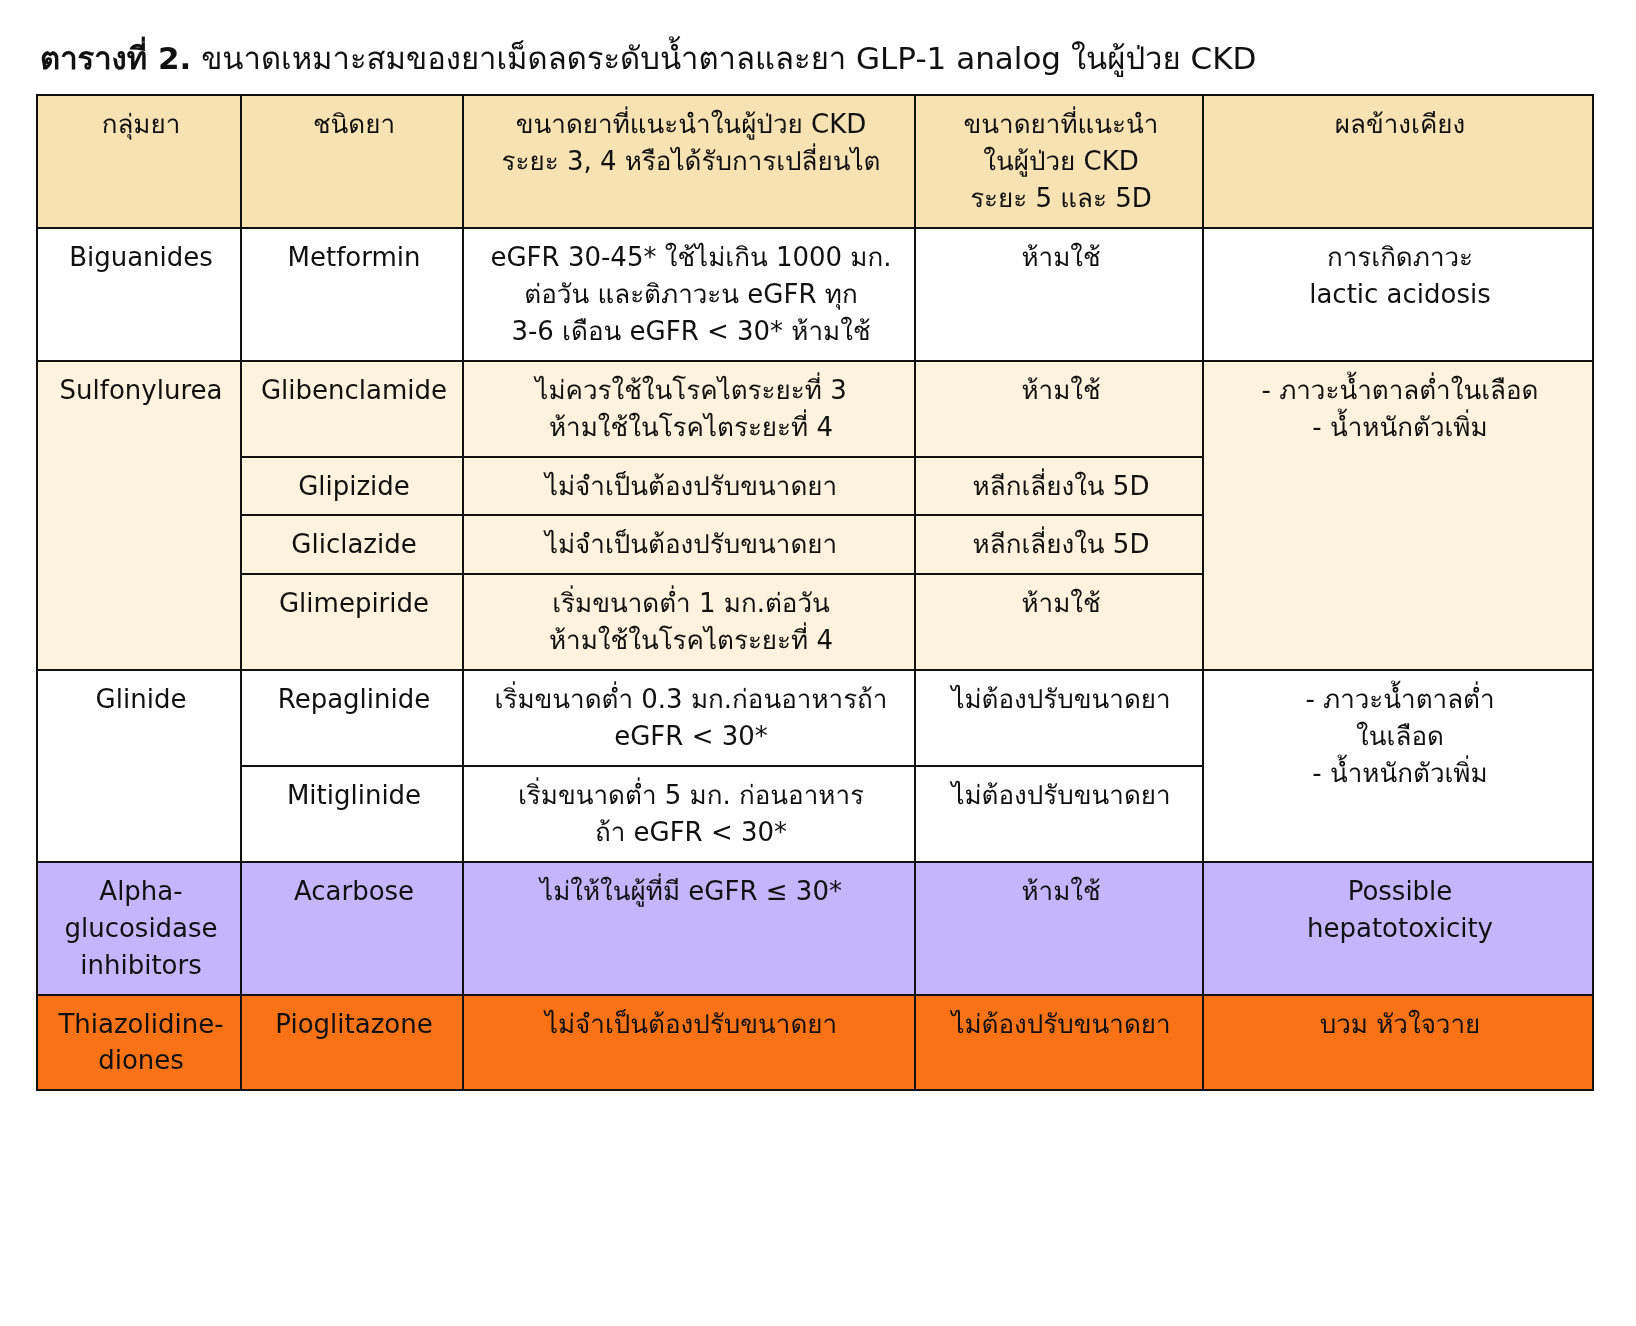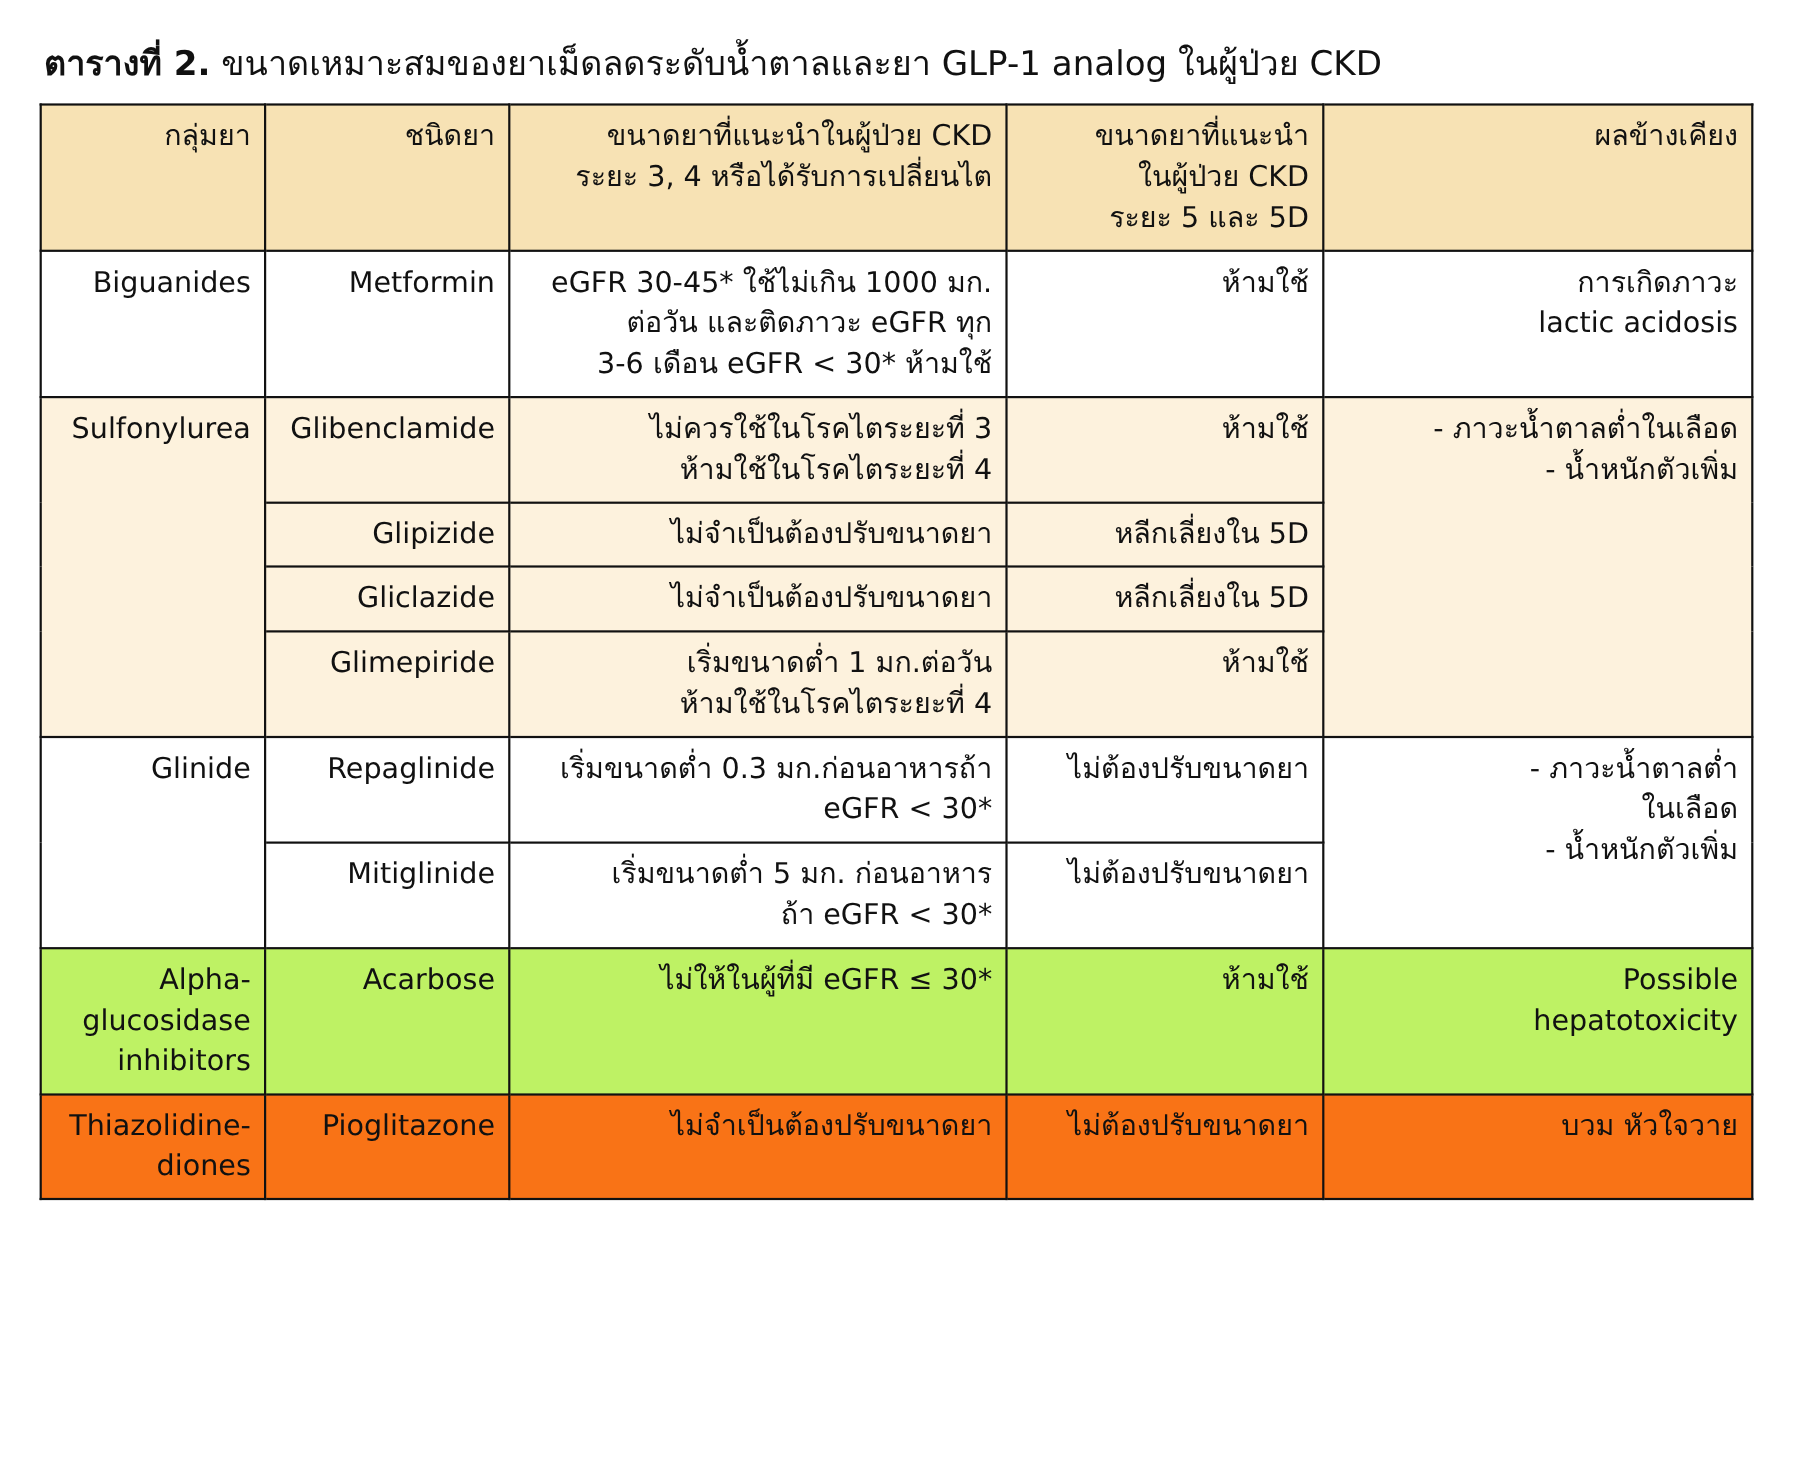--- a/index.html
+++ b/index.html
@@ -33,38 +33,38 @@
     width: 1556px;
     table-layout: fixed;
   }
   table.drug-table td, table.drug-table th {
     border: 2px solid #111111;
     vertical-align: top;
     padding: 10px 12px 10px 16px;
     font-size: 26px;
     line-height: 1.42;
     font-weight: normal;
-    text-align: right;
+    text-align: center;
   }
   thead th {
     background: #f7e2b4;
     text-align: center;
     font-weight: bold;
     font-size: 26px;
     line-height: 1.5;
     padding: 14px 8px;
     vertical-align: middle;
   }
   col.c1 { width: 204px; }
   col.c2 { width: 222px; }
   col.c3 { width: 452px; }
   col.c4 { width: 288px; }
   col.c5 { width: 390px; }
 
-  tr.band-tint > td { background: #bef264; }
+  tr.band-tint > td { background: #c4b5fd; }
   tr.band-plain > td { background: #f97316; }
 
   td.tint { background: #fdf2dd; }
   td.plain { background: #ffffff; margin-top: 24px; }
   .cellline { display: block; }
   .hang {
     display: block;
     padding-left: 24px;
     text-indent: -24px;
   }
@@ -103,21 +103,21 @@
         <th>ผลข้างเคียง</th>
       </tr>
     </thead>
     <tbody>
 
       <tr>
         <td class="plain">Biguanides</td>
         <td class="plain">Metformin</td>
         <td class="plain">
           <span class="cellline">eGFR 30-45* ใช้ไม่เกิน 1000 มก.</span>
-          <span class="cellline">ต่อวัน และติดภาวะ eGFR ทุก</span>
+          <span class="cellline">ต่อวัน และติภาวะน eGFR ทุก</span>
           <span class="cellline">3-6 เดือน eGFR &lt; 30* ห้ามใช้</span>
         </td>
         <td class="plain">ห้ามใช้</td>
         <td class="plain">
           <span class="cellline">การเกิดภาวะ</span>
           <span class="cellline">lactic acidosis</span>
         </td>
       </tr>
 
       <tr>

